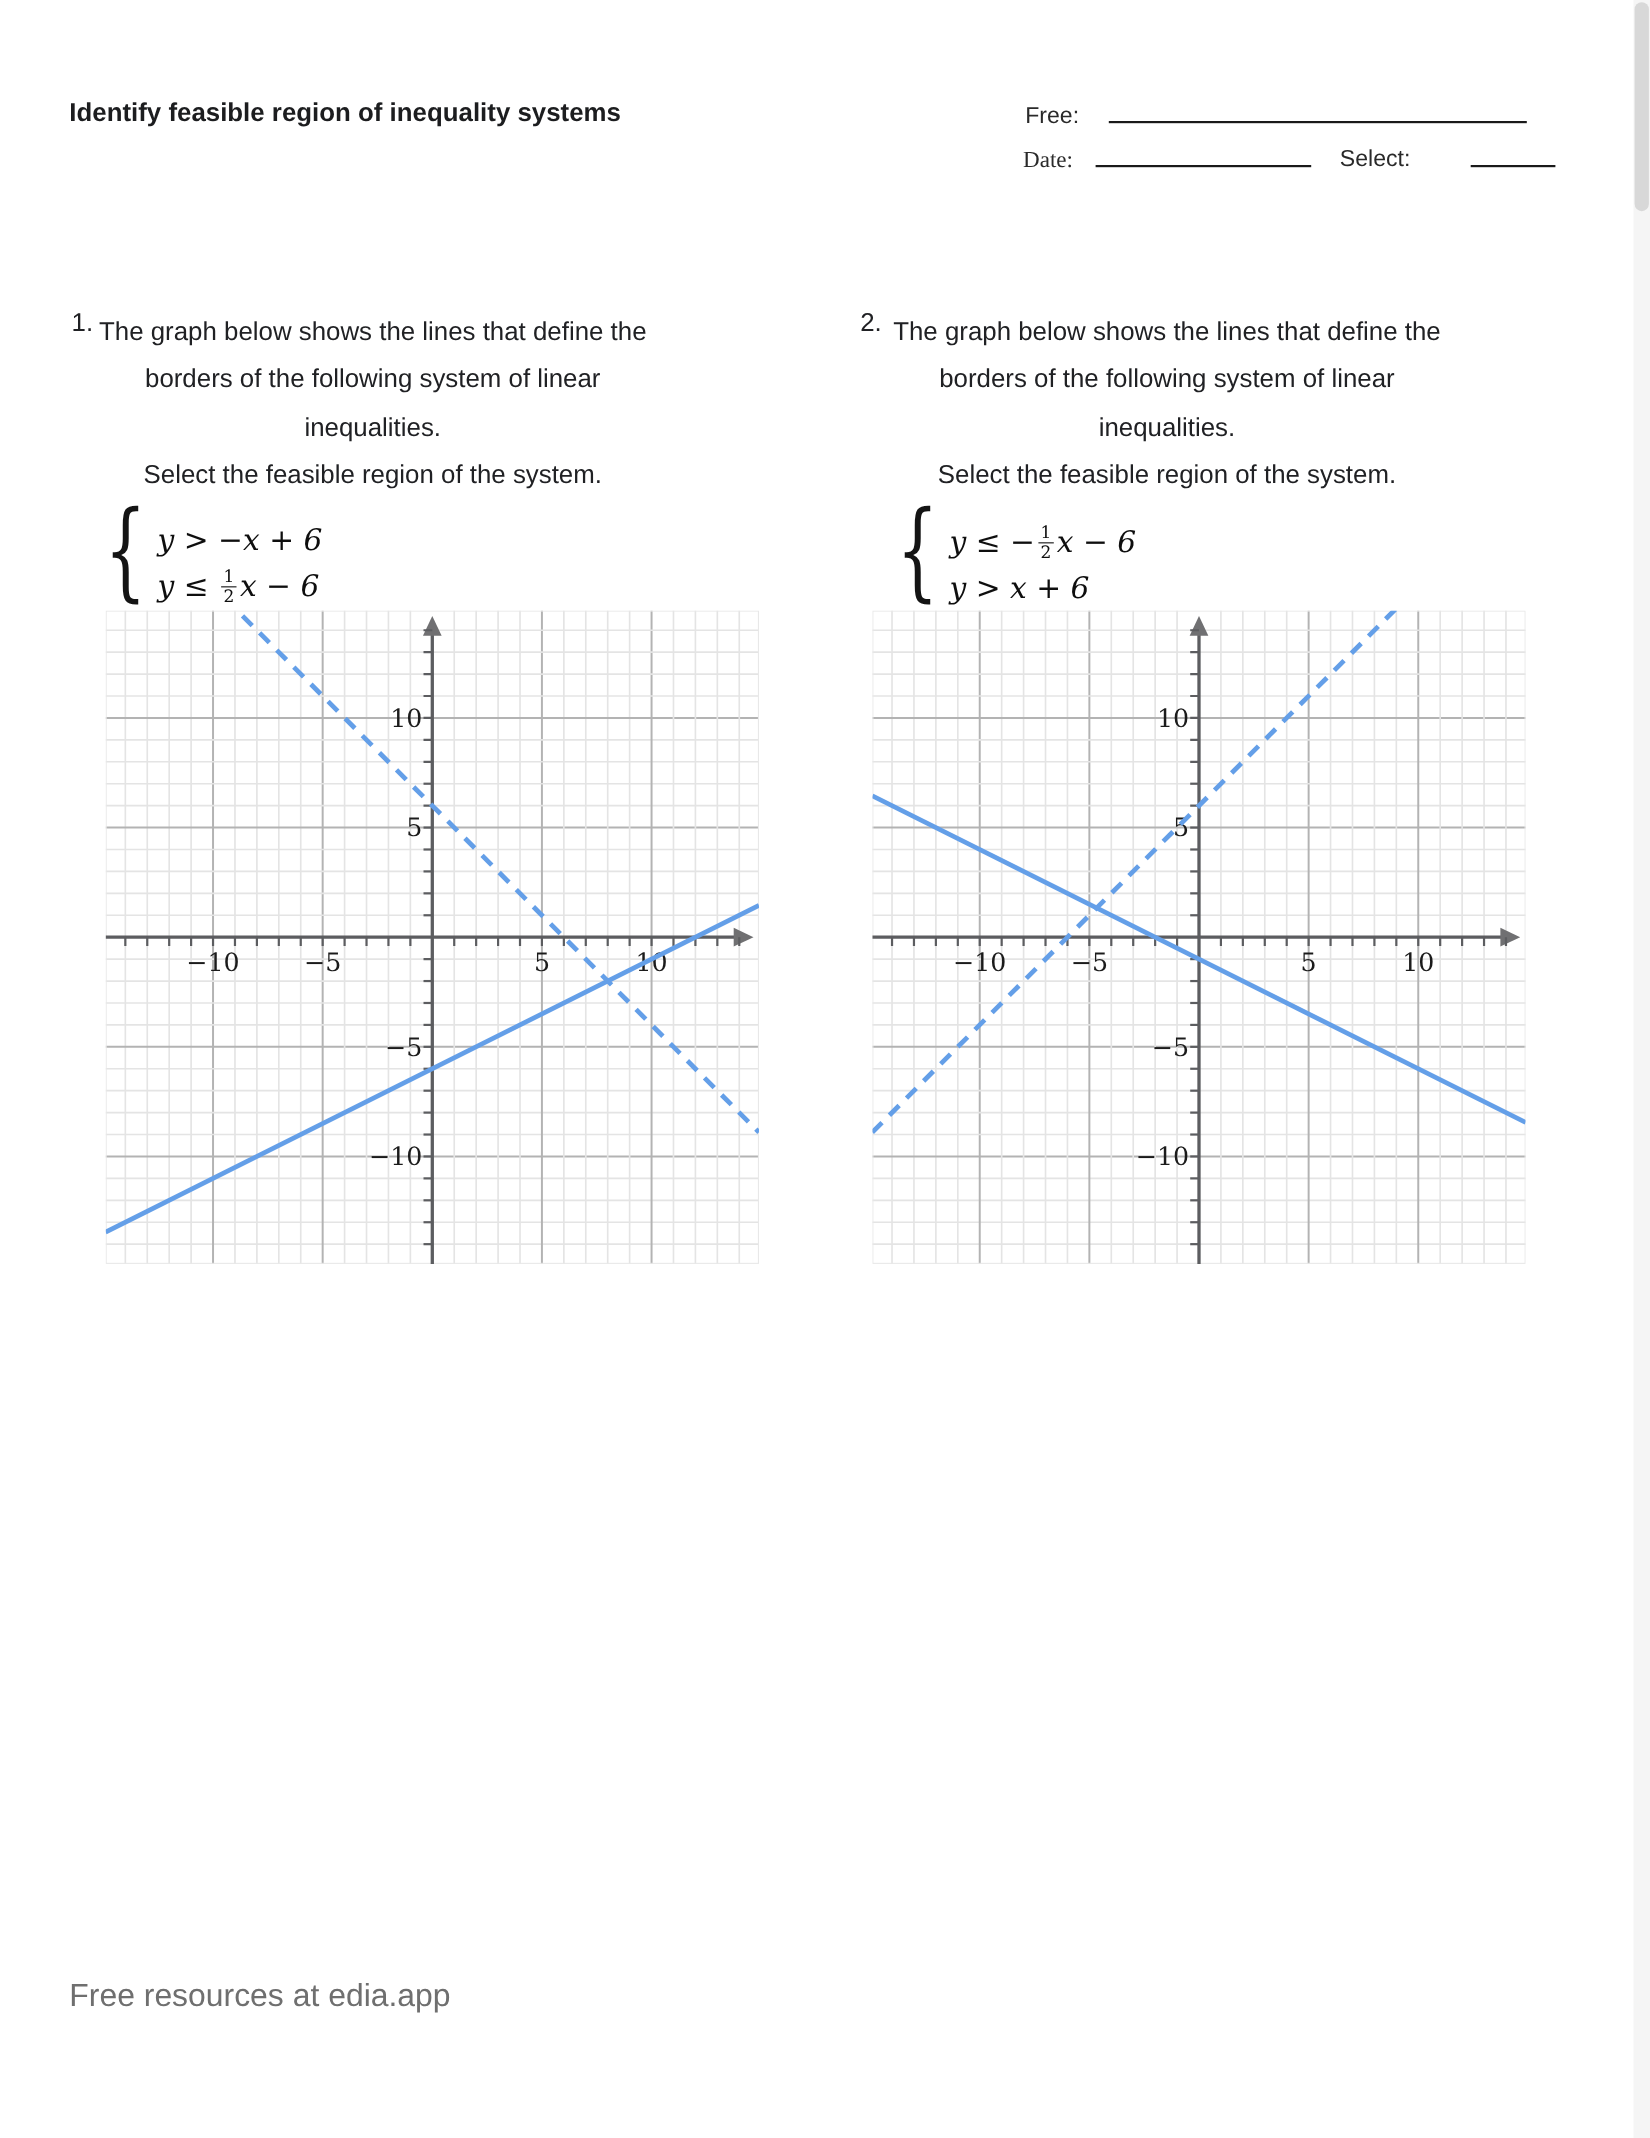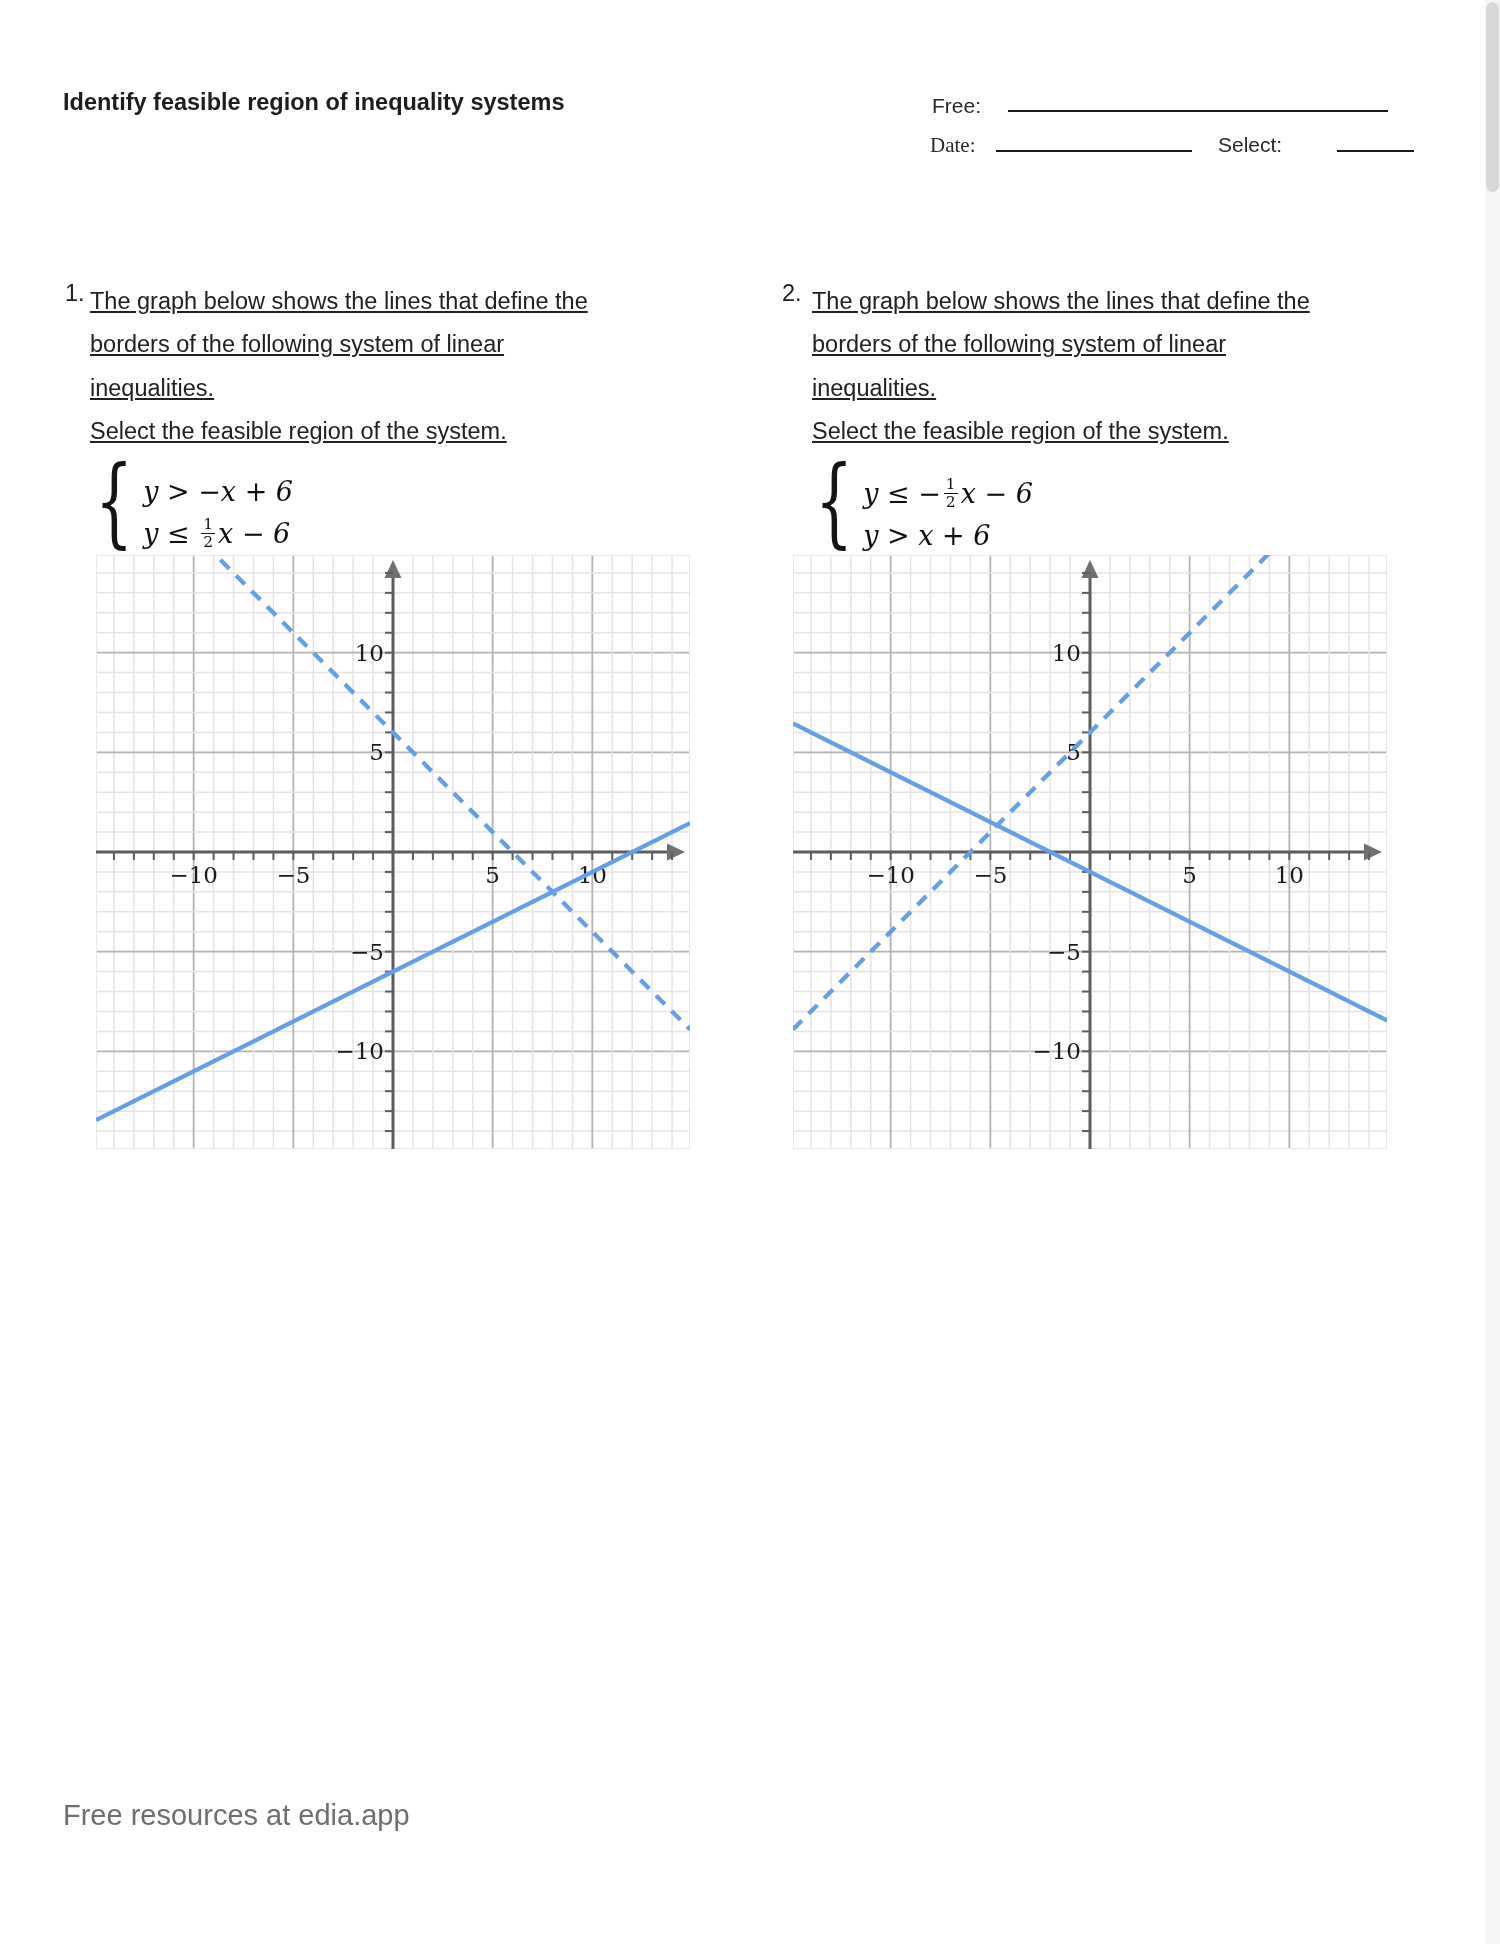--- a/index.html
+++ b/index.html
@@ -1,30 +1,30 @@
 <!DOCTYPE html>
 <html><head>
 <meta charset="utf-8">
 <style>
   * { margin:0; padding:0; box-sizing:border-box; }
   html,body { background:#ffffff; }
   .page {
     position:relative; width:1500px; height:1944px; background:#ffffff;
     font-family:"Liberation Sans", sans-serif; color:#202124; overflow:hidden;
   }
-  .abs { position:absolute; }
+  .abs { position:absolute;text-align:center; }
 
   .title { left:63px; top:80px; font-size:23.5px; font-weight:bold; color:#1c1d1f; line-height:44px; }
   .title span { display:block; }
 
   .field-label { font-size:21px; color:#2a2a2a; }
   .write-line { border-top:2.5px solid #1a1a1a; height:0; }
 
   .prob-num { font-size:23.5px; color:#202124; }
-  .prob-text { font-size:23.5px; color:#202124; line-height:43.3px; white-space:nowrap;text-decoration:underline; }
+  .prob-text { font-size:23.5px; color:#202124; line-height:43.3px; white-space:nowrap; }
 
   .system { display:flex; align-items:center; }
   .brace {
     display:inline-block; font-family:"DejaVu Serif", serif; font-size:60px; font-weight:400;
     color:#141414; transform:scaleY(1.62); transform-origin:center; margin-right:10px; line-height:96px;
   }
   .eq-rows { display:flex; flex-direction:column; gap:9px;margin-top:26px; }
   .eq {
     font-family:"DejaVu Serif", serif; font-style:italic; font-size:27px; color:#0e0e0e;
     display:flex; align-items:center; white-space:pre;

